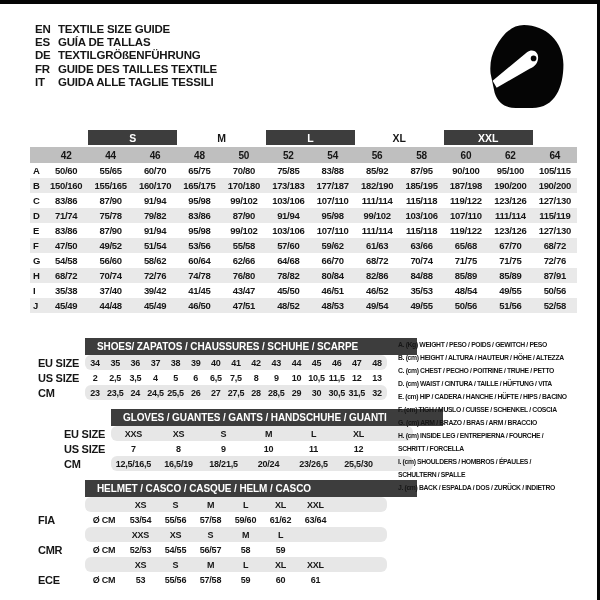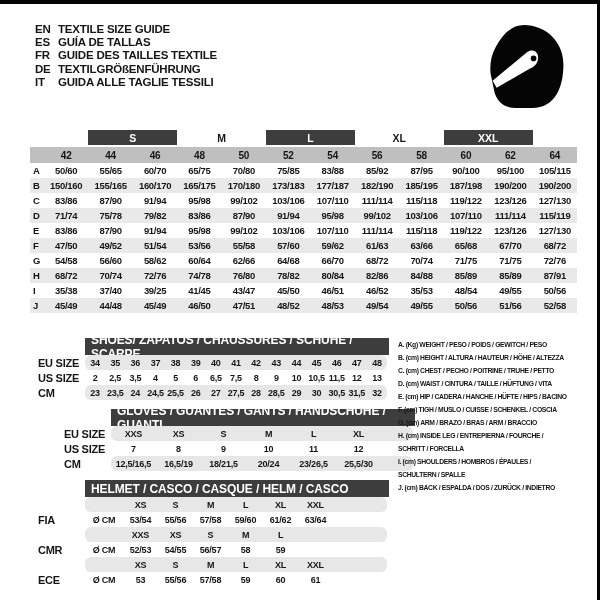--- a/index.html
+++ b/index.html
@@ -18,22 +18,22 @@
   .main-table{position:absolute;top:126px;left:30px;width:547px;font-size:9.5px;letter-spacing:-0.3px;}
   .m-row{display:grid;grid-template-columns:14px repeat(12,1fr);height:15px;align-items:center;text-align:center;}
   .group-row{height:15px;margin-bottom:2px;}
   .group-box{background:#3d3d3d;color:#fff;height:15px;display:flex;align-items:center;justify-content:center;font-size:10.5px;letter-spacing:0;}
   .group-plain{font-size:10.5px;letter-spacing:0;}
   .size-row{background:#bfbfbf;height:16px;font-size:10px;letter-spacing:-0.2px;}
   .m-row.alt{background:#e9e9e9;}
   .letter-cell{text-align:left;padding-left:3px;}
   
   .sub{position:absolute;left:30px;font-size:9px;letter-spacing:-0.25px;}
-  .sub .bar{margin-left:55px;width:304px;height:17px;background:#3d3d3d;color:#fff;
-    font-size:12px;letter-spacing:-0.1px;display:flex;align-items:center;padding-left:6px;box-sizing:border-box;}
+  .sub .bar{margin-left:55px;width:332px;height:17px;background:#3d3d3d;color:#fff;
+    font-size:10px;letter-spacing:-0.1px;display:flex;align-items:center;padding-left:12px;box-sizing:border-box;}
   .sub-row{display:flex;height:15px;align-items:center;}
   .gutter{width:55px;box-sizing:border-box;padding-left:8px;font-size:11px;}
   .band{width:302px;height:15px;display:grid;align-items:center;text-align:center;box-sizing:border-box;border-radius:6px;}
   .band.shaded{background:#e7e7e7;}
   .shoes-t .band{grid-template-columns:repeat(15,1fr);}
   .gloves-t .band{grid-template-columns:repeat(6,45px);}
   .helm-t .band{grid-template-columns:38px repeat(6,35px);}
   .shoes-t{top:334px;}
   .gloves-t{top:405px;margin-left:26px;}
   .helm-t{top:476px;}
@@ -49,26 +49,26 @@
   <div class="langs">
       <div class="lang-row">
         <div class="lang-code">EN</div>
         <div class="lang-text">TEXTILE SIZE GUIDE</div>
       </div>
       <div class="lang-row">
         <div class="lang-code">ES</div>
         <div class="lang-text">GUÍA DE TALLAS</div>
       </div>
       <div class="lang-row">
+        <div class="lang-code">DE</div>
+        <div class="lang-text">TEXTILGRÖßENFÜHRUNG</div>
+      </div>
+      <div class="lang-row">
         <div class="lang-code">FR</div>
         <div class="lang-text">GUIDE DES TAILLES TEXTILE</div>
-      </div>
-      <div class="lang-row">
-        <div class="lang-code">DE</div>
-        <div class="lang-text">TEXTILGRÖßENFÜHRUNG</div>
       </div>
       <div class="lang-row">
         <div class="lang-code">IT</div>
         <div class="lang-text">GUIDA ALLE TAGLIE TESSILI</div>
       </div>
     </div>
 
   <svg class="helmet" viewBox="0 0 74 84" aria-hidden="true">
     <path d="M34 1 C55 1 73 17 73 40 C73 62 65 83 42 83 L26 83 C14 83 8 77 5 68 L1 49 C0 39 2 30 6 23 C13 10 22 1 34 1 Z" fill="#050505"></path>
     <path d="M3 56 L37 28 C42 24 48 27 48 33 C48 38 45 42 40 44 L7 63 Z" fill="#ffffff"></path>
@@ -217,21 +217,21 @@
         <div>82/86</div>
         <div>84/88</div>
         <div>85/89</div>
         <div>85/89</div>
         <div>87/91</div>
       </div>
       <div class="m-row data-row">
         <div class="letter-cell">I</div>
         <div>35/38</div>
         <div>37/40</div>
-        <div>39/25</div>
+        <div>39/42</div>
         <div>41/45</div>
         <div>43/47</div>
         <div>45/50</div>
         <div>46/51</div>
         <div>46/52</div>
         <div>35/53</div>
         <div>48/54</div>
         <div>49/55</div>
         <div>50/56</div>
       </div>

